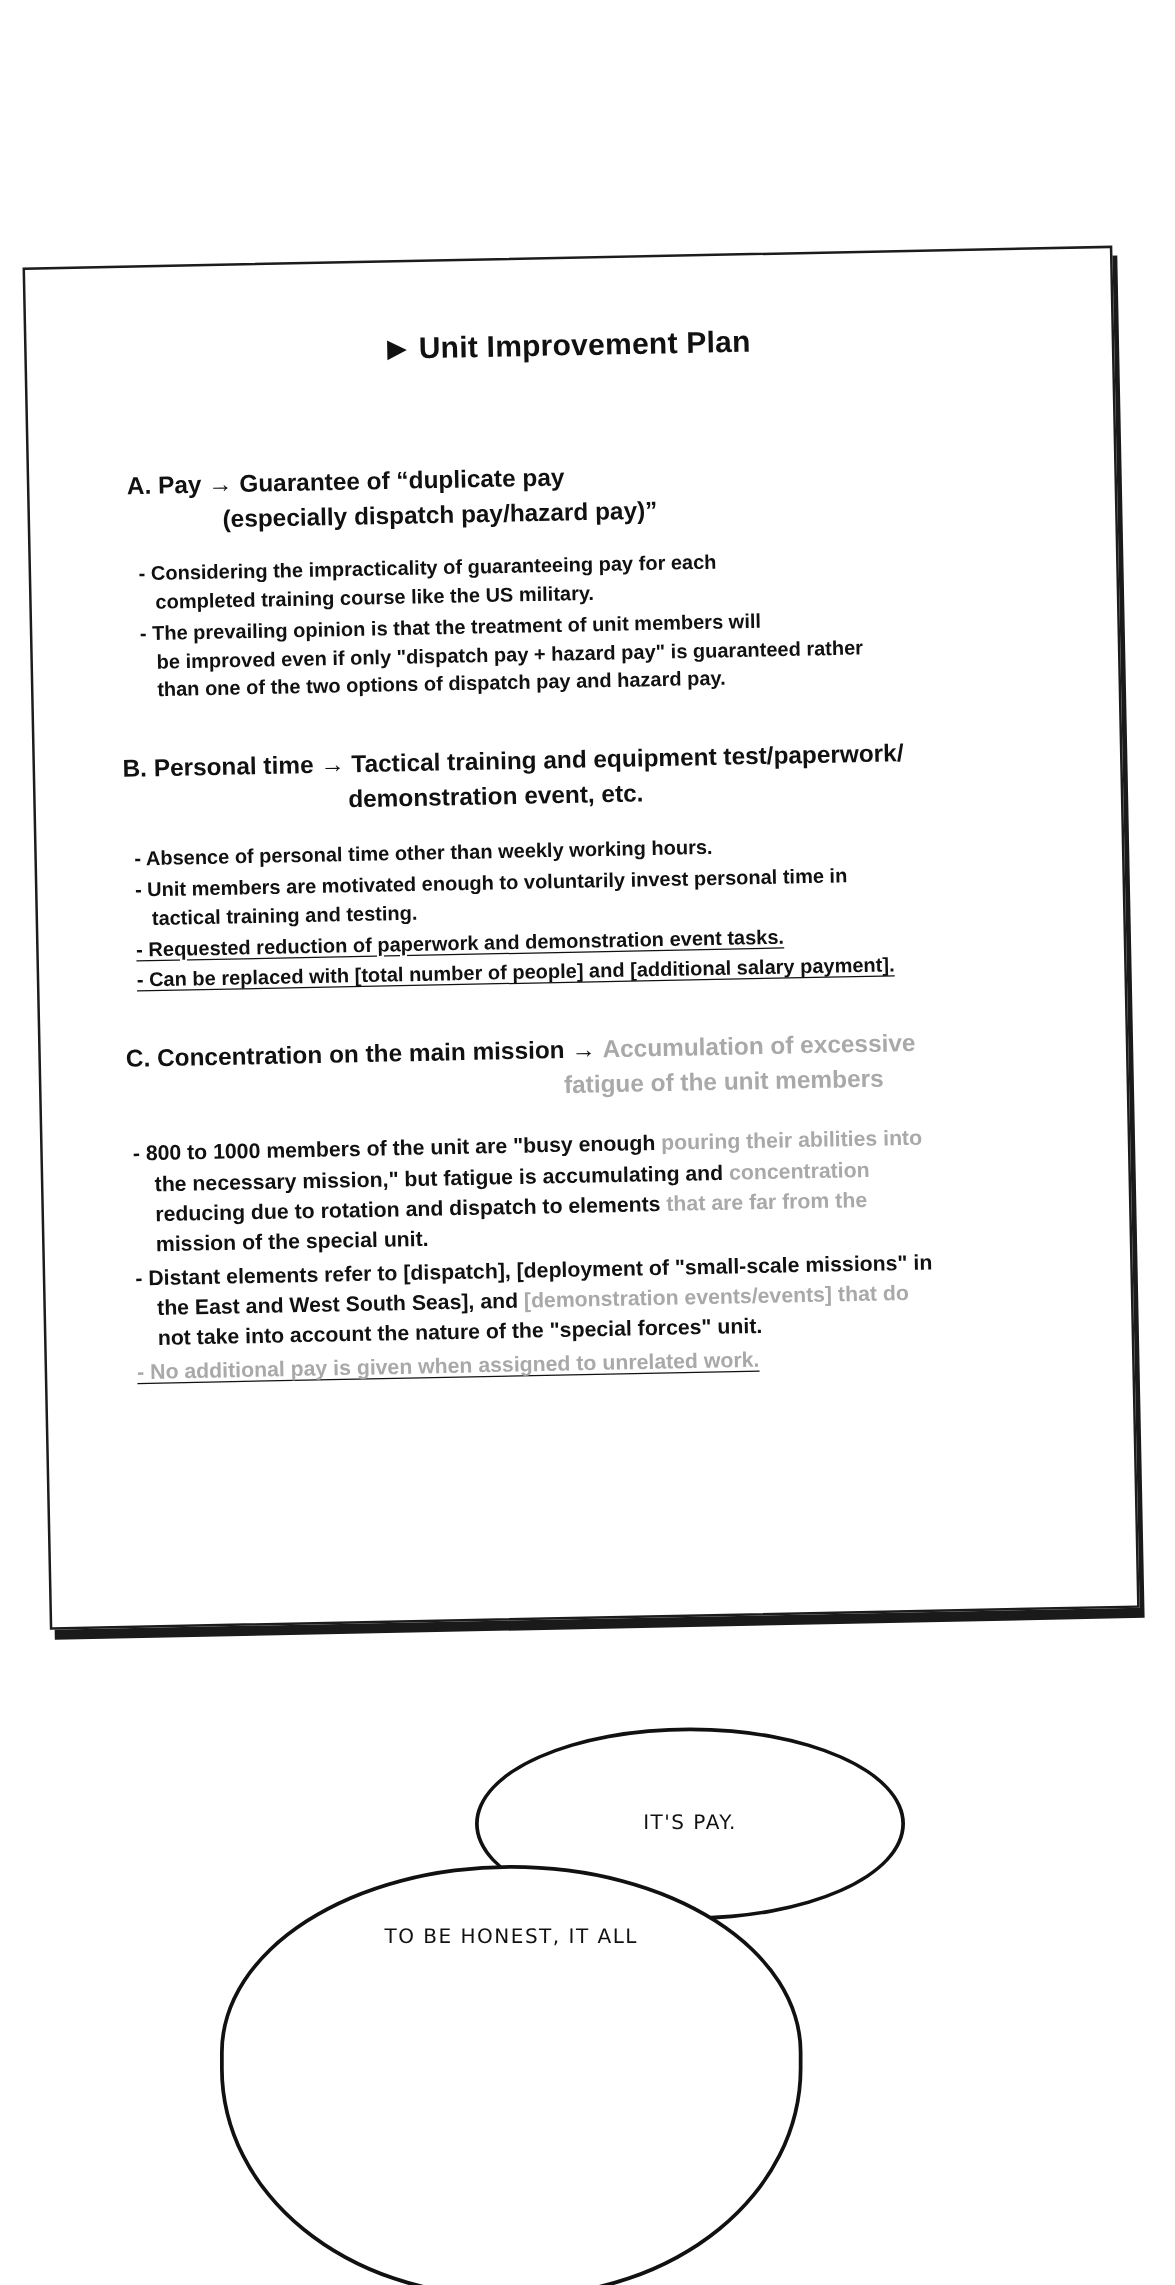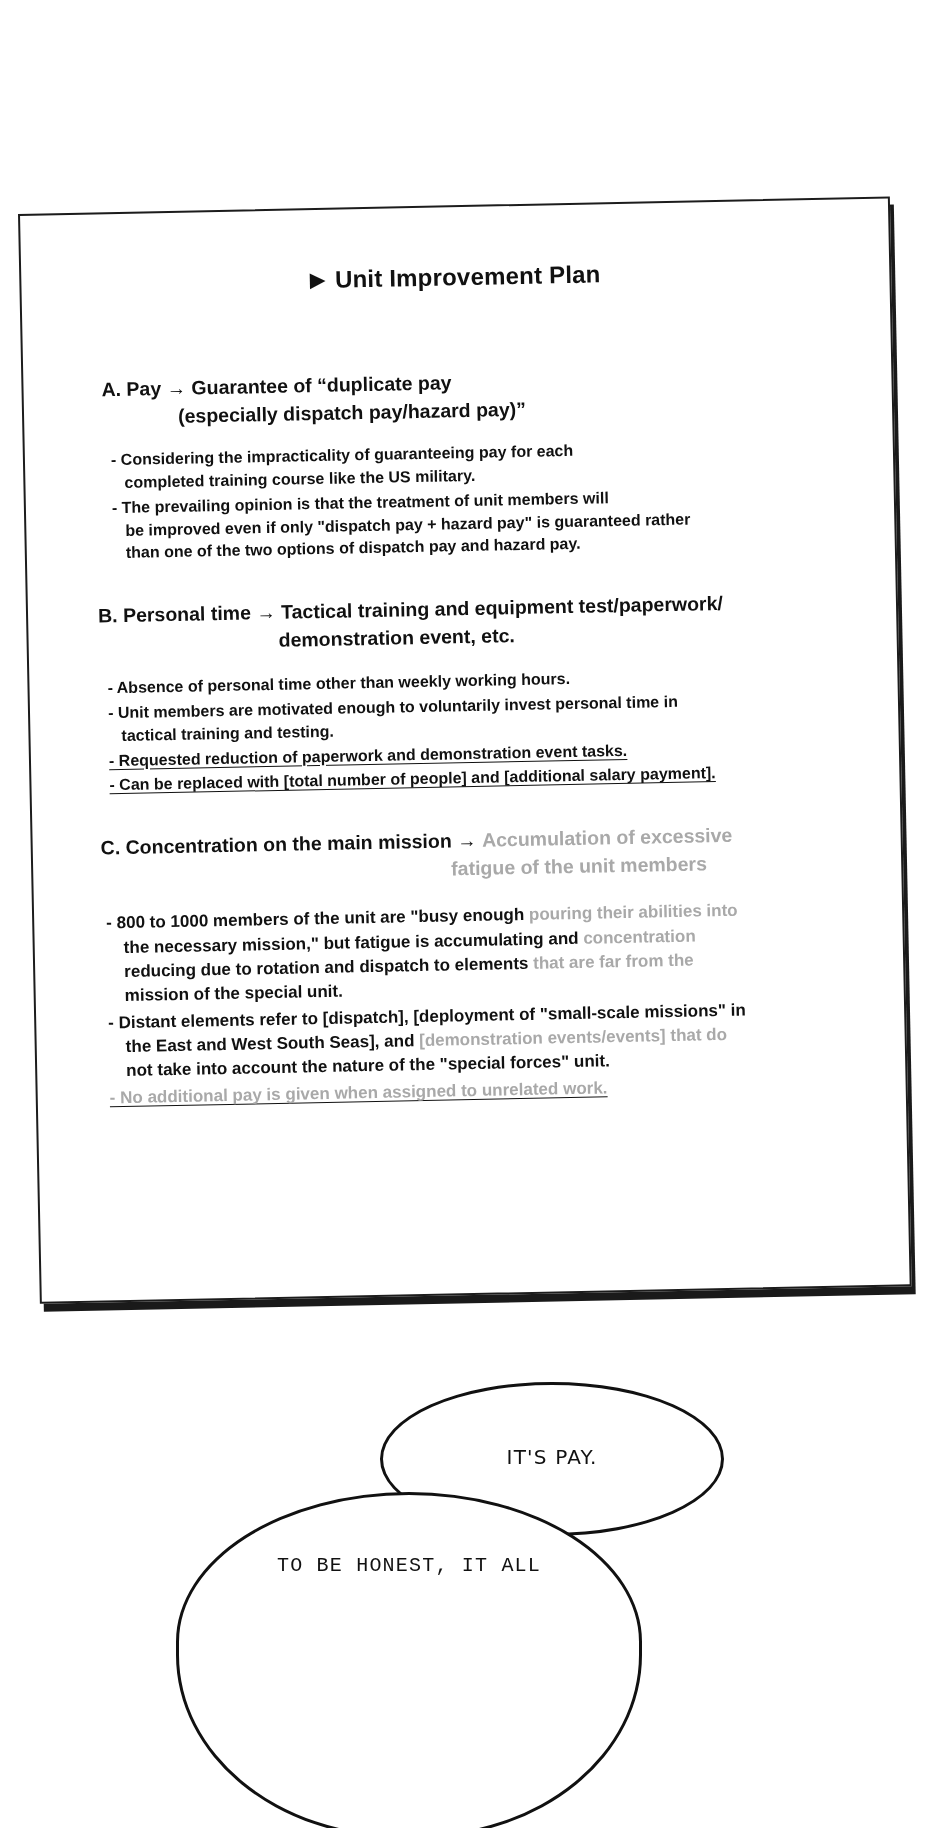--- a/index.html
+++ b/index.html
@@ -136,21 +136,21 @@
   .balloon {
     position: absolute;
     background: #ffffff;
     border: 3px solid #111111;
     border-radius: 50% / 50%;
     display: flex;
     align-items: center;
     justify-content: center;
     text-align: center;
     font-family: "DejaVu Sans", sans-serif;
-    font-size: 20px;
+    font-size: 16px;
     letter-spacing: 1.2px;
     color: #111111;
   }
 
   #balloon-1 {
     left: 380px;
     top: 1382px;
     width: 338px;
     height: 148px;
   }
@@ -158,25 +158,24 @@
 
   #balloon-2 {
     left: 176px;
     top: 1492px;
     width: 460px;
     height: 340px;
     border-radius: 52% 52% 50% 50% / 45% 45% 55% 55%;
   }
   #balloon-2 .btext {
     position: absolute;
-    top: 56px;
+    top: 42px;
     left: 0;
     right: 0;
     line-height: 1.5;
-    font-family: Liberation Mono, monospace;
   }
 </style>
 </head>
 <body>
 
 <div class="page-wrap">
 
   <div class="paper-shadow"></div>
 
   <div class="paper">

